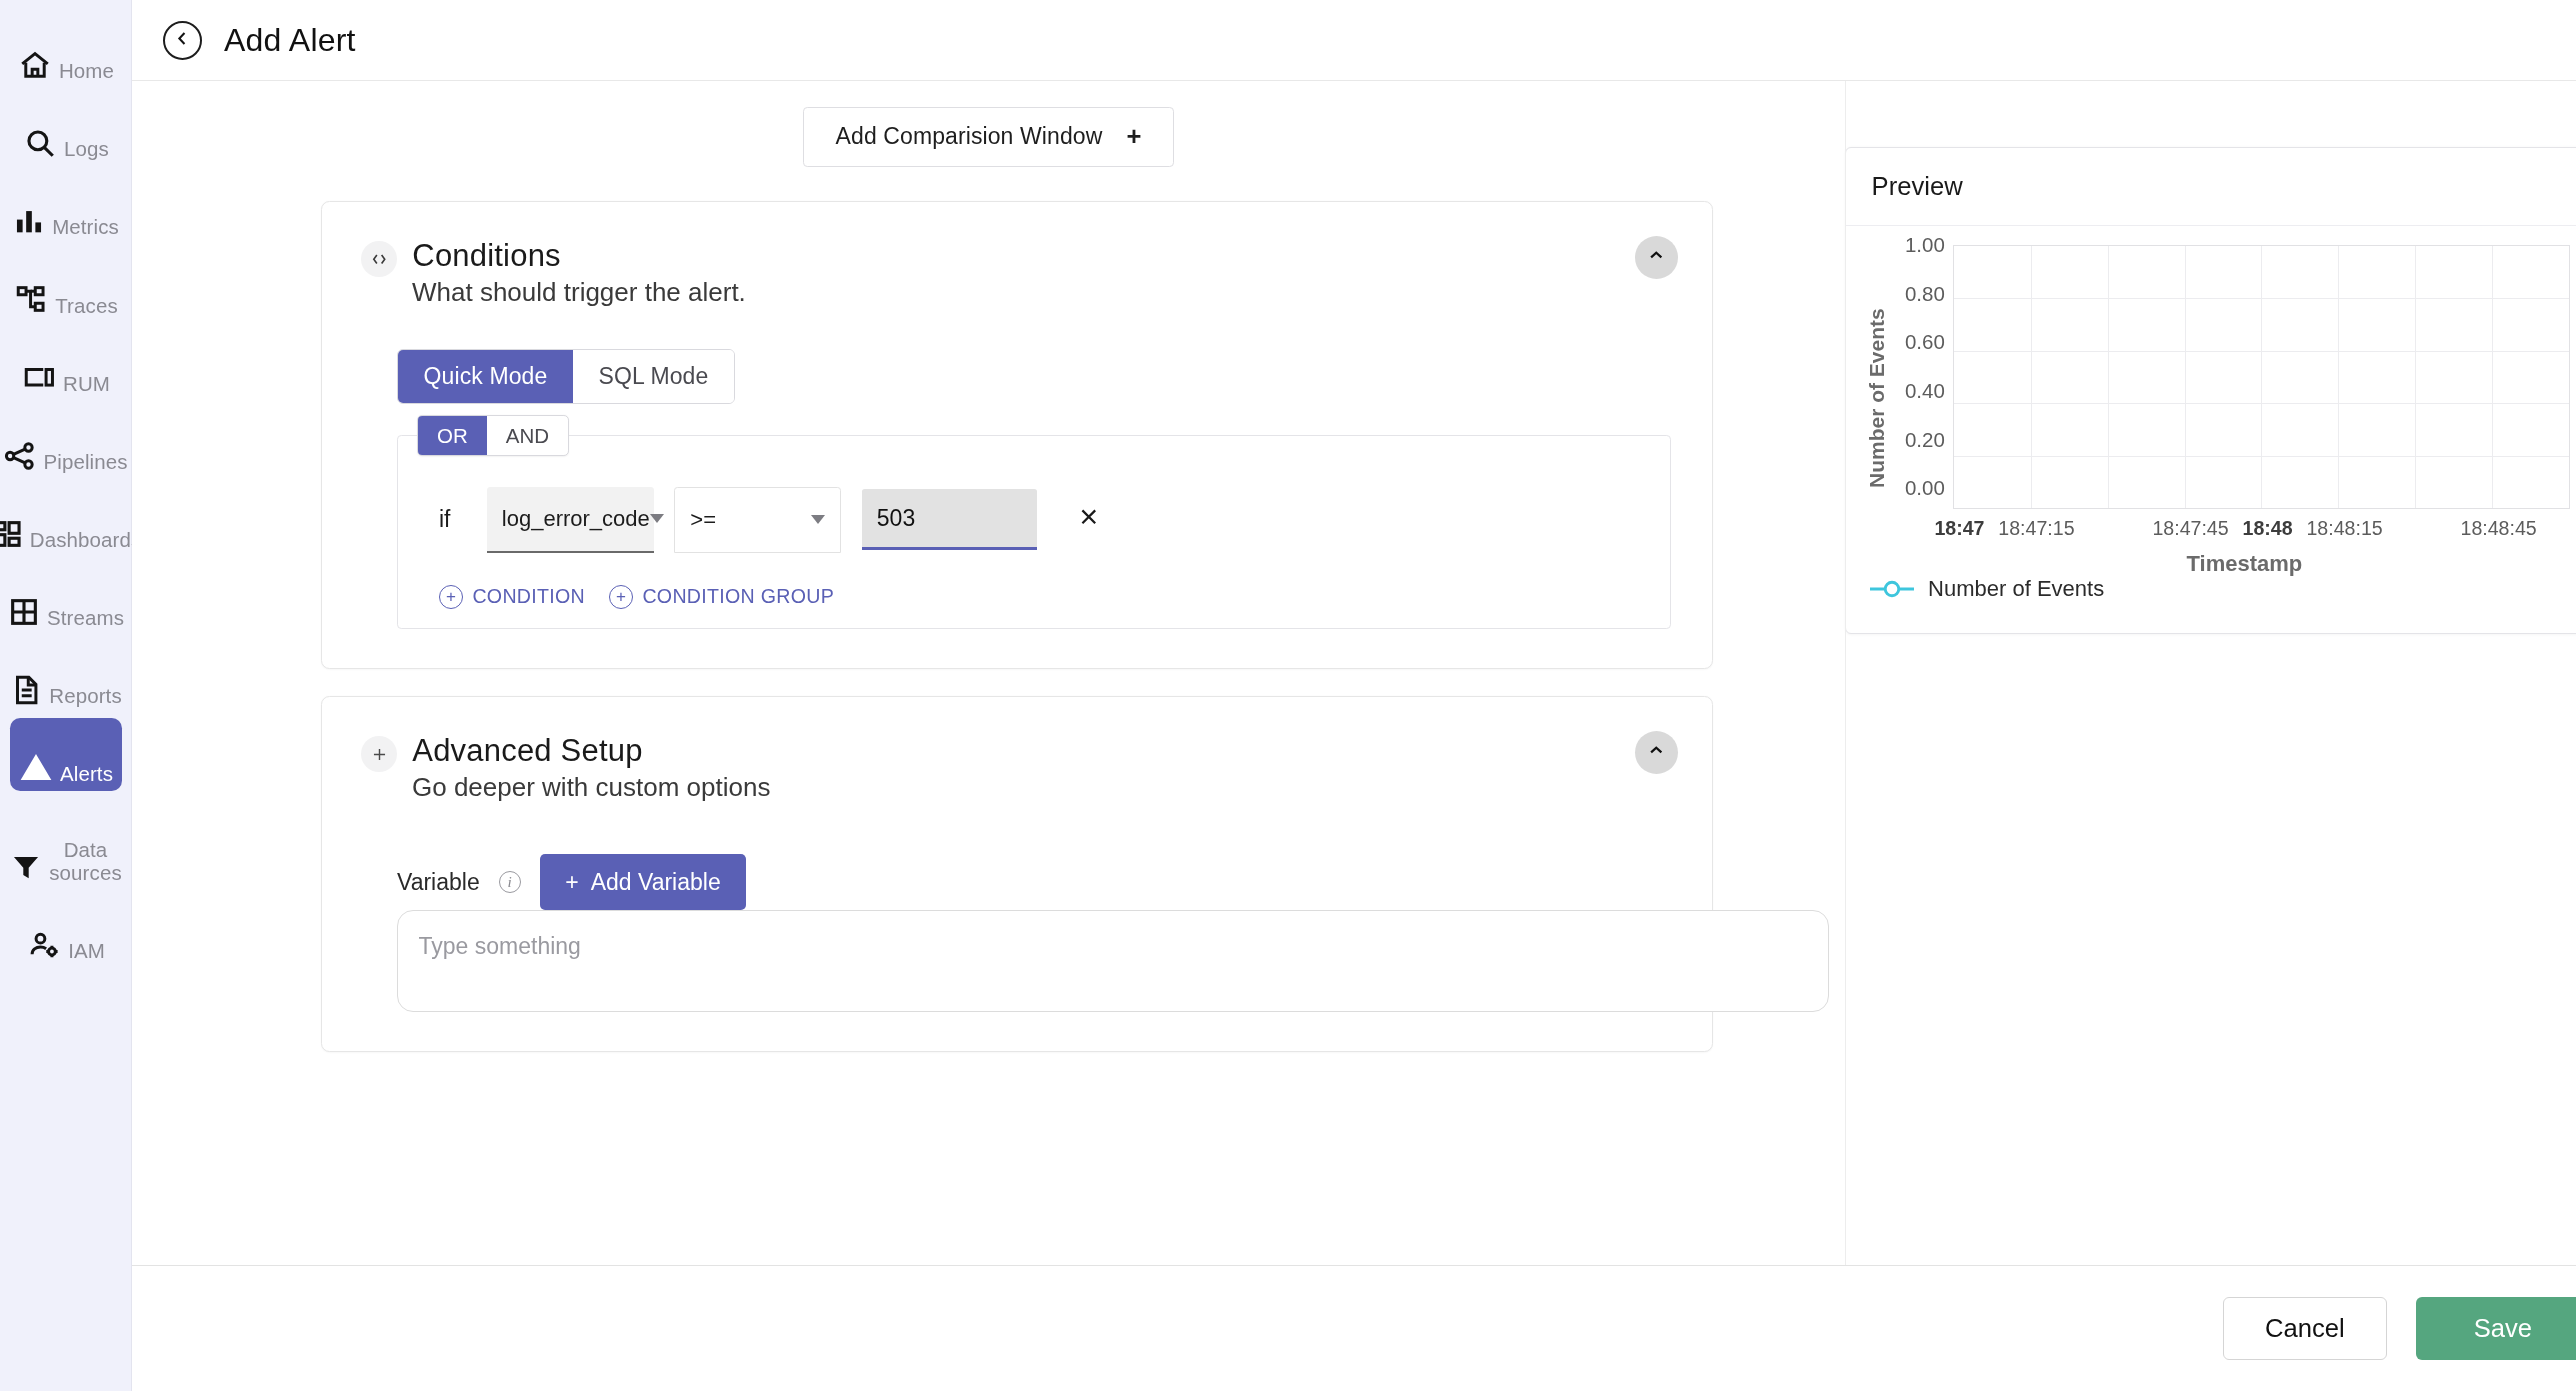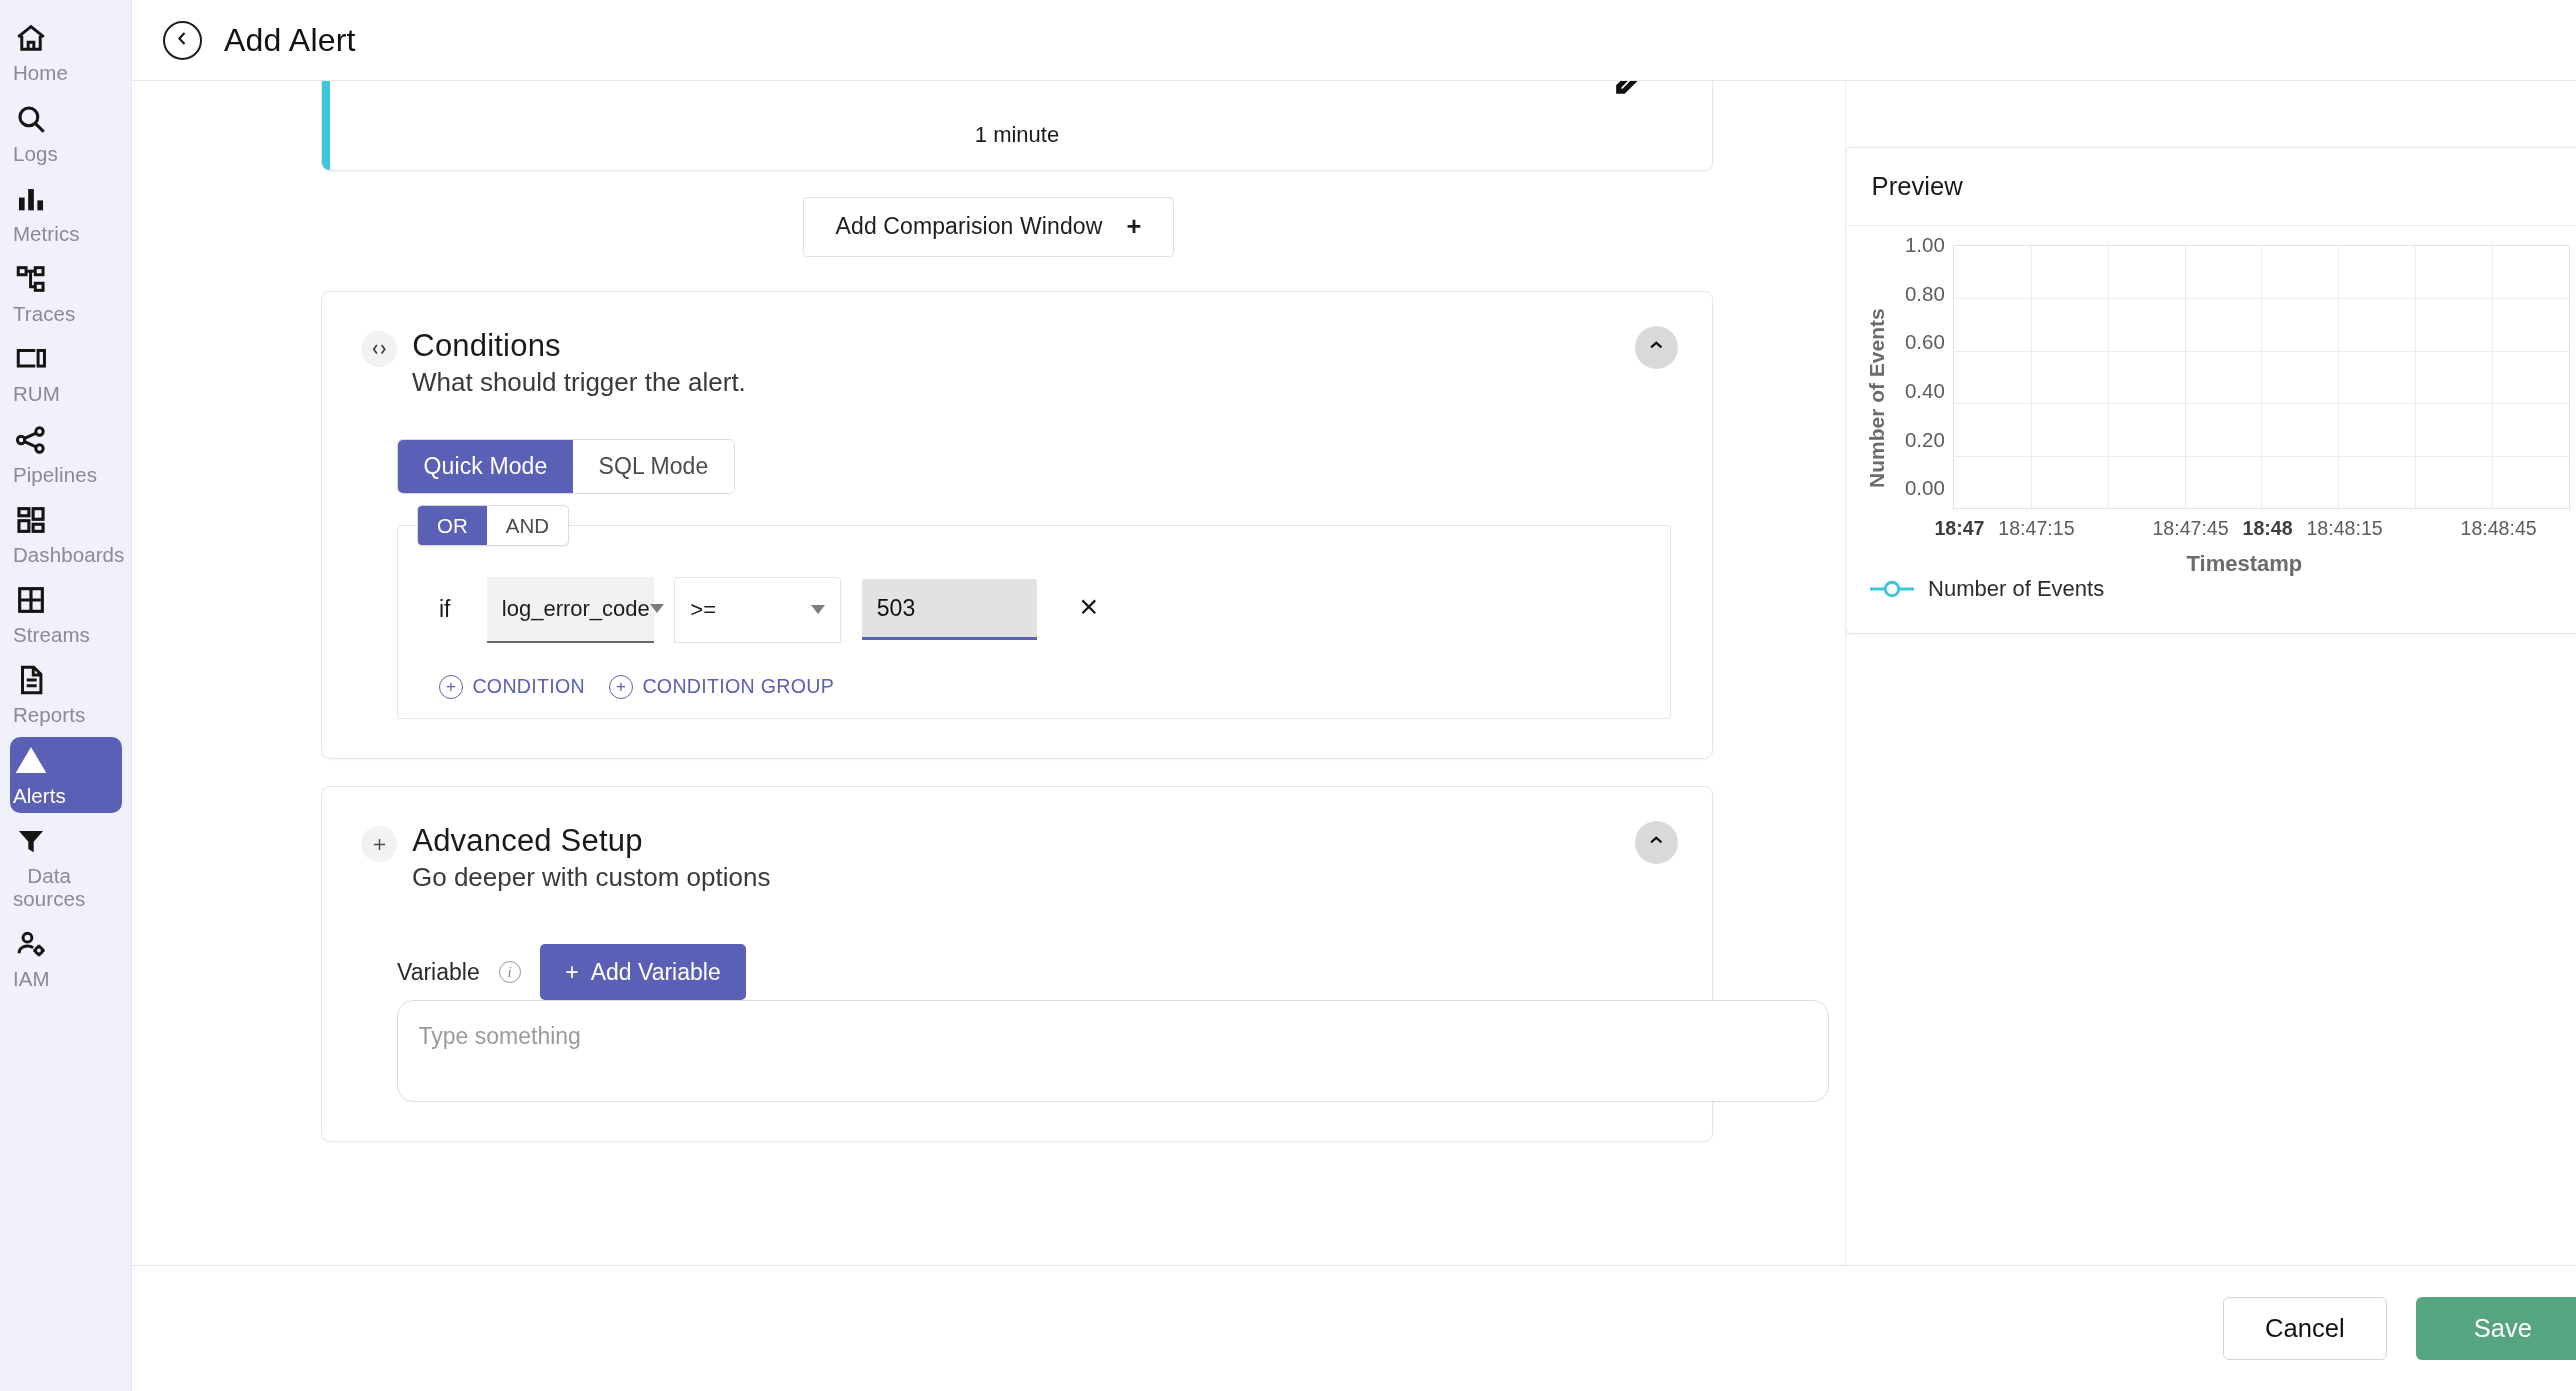--- a/index.html
+++ b/index.html
@@ -15,21 +15,21 @@
   .sidebar {
     width: 132px; min-width: 132px; height: 1391px;
     background: #f0f1fb;
     border-right: 0.9px solid #e3e4ef;
     display: flex; flex-direction: column; align-items: center;
     padding-top: 15.3px;
     gap: 5.1px;
   }
   .nav-item {
     width: 112px; min-height: 73px;
-    display: flex; flex-direction: column; align-items: flex-start; justify-content: center;
+    display: flex; flex-direction: row; align-items: flex-end; justify-content: center;
     gap: 6px; border-radius: 10.2px; cursor: pointer;
     padding: 5.1px 3.4px;
   }
   .nav-item .nav-ico { width: 36px; height: 36px; display: flex; align-items: center; justify-content: center; }
   .nav-item .nav-ico svg { display:block; }
   .nav-label {
     font-size: 20.5px; color: #8a8a92; text-align: center; line-height: 1.12;
     letter-spacing: 0.1px;
   }
   .nav-item.active { background: #5a60b5; }
@@ -366,30 +366,20 @@
         </span>
       </div>
       <div class="page-title">Add Alert</div>
     </div>
 
     <div class="body-area">
       <div class="divider-v"></div>
 
       <div class="left-col">
 
-        <div class="card partial">
-          <div class="teal-bar"></div>
-          <div class="partial-clip"></div>
-          <div class="partial-text">1 minute</div>
-          <div class="pencil-clip">
-            <svg width="39" height="39" viewBox="0 0 24 24" fill="none" stroke="#101010" stroke-width="3.2">
-                <path d="M16.5 4.5 19.5 7.5 9 18H6v-3z"></path>
-              </svg>
-          </div>
-        </div>
 
         <div class="add-window-wrap">
           <div class="add-window-btn">
             <span>Add Comparision Window</span>
             <span class="plus">+</span>
           </div>
         </div>
 
         <div class="card">
           <div class="section">

